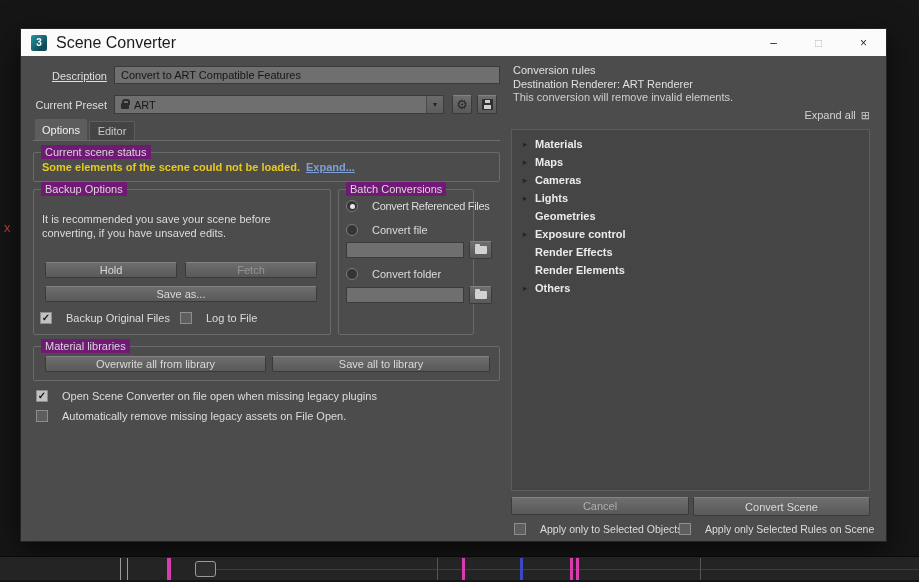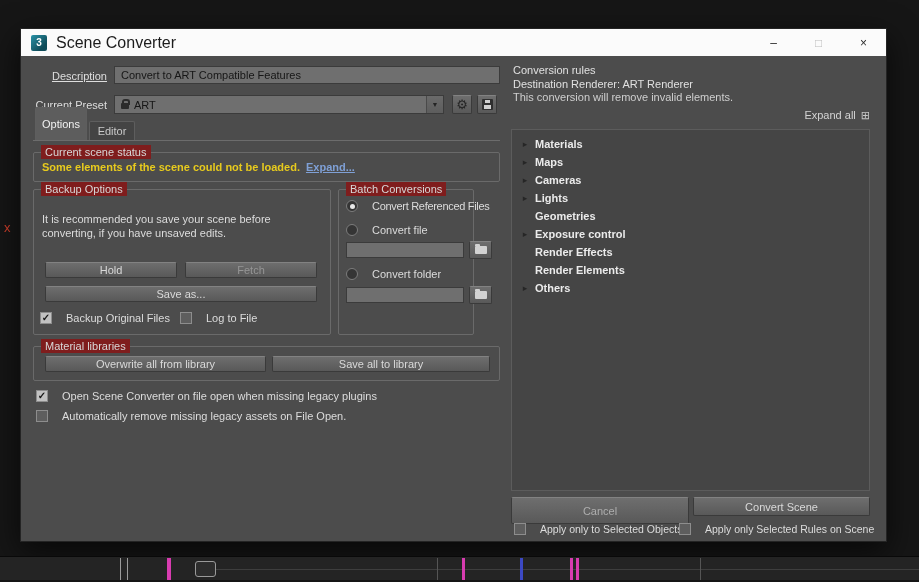--- a/index.html
+++ b/index.html
@@ -36,24 +36,24 @@
   .gear { font-size:13px; color:#262626; line-height:1; }
   .floppy { position:relative; width:11px; height:11px; background:#2f2f2f; border-radius:1px; }
   .floppy::before { content:""; position:absolute; left:3px; top:1px; width:5px; height:3px; background:#cfcfcf; }
   .floppy::after { content:""; position:absolute; left:2px; bottom:1px; width:7px; height:4px; background:#cfcfcf; }
   .folder { position:relative; width:12px; height:8px; background:#d2d2d2; border-radius:1px; }
   .folder::before { content:""; position:absolute; left:0; top:-2px; width:5px; height:2px; background:#d2d2d2; border-radius:1px 1px 0 0; }
 
   .tabstrip { position:absolute; border-bottom:1px solid #6c6c6c; }
   .tab { position:absolute; bottom:0; height:19px; display:flex; align-items:center; justify-content:center;
          background:#444444; color:#c9c9c9; border:1px solid #5e5e5e; border-bottom:none; border-radius:2px 2px 0 0; }
-  .tab.active { height:33px; background:#5d5d5d; color:#f1f1f1;text-align:center; }
+  .tab.active { height:21px; background:#5d5d5d; color:#f1f1f1;text-align:center; }
 
   .group { position:absolute; border:1px solid #6a6a6a; border-radius:2px; }
-  .gtitle { position:absolute; top:-8px; left:7px; background:#7f1d1d; padding:0 4px; color:#d8d8d8; line-height:14px; white-space:nowrap; }
+  .gtitle { position:absolute; top:-8px; left:7px; background:#701a75; padding:0 4px; color:#d8d8d8; line-height:14px; white-space:nowrap; }
   .gnote { position:absolute; line-height:14px; color:#dcdcdc; }
 
   .warn { color:#e7ca1d; font-weight:bold; }
   .link { color:#7fa0d6; font-weight:bold; text-decoration:underline; cursor:pointer; }
 
   .cbrow { position:absolute; display:flex; align-items:center; gap:14px; height:14px; white-space:nowrap; }
   .cb { width:12px; height:12px; background:#5e5e5e; border:1px solid #8d8d8d; display:inline-flex;
         align-items:center; justify-content:center; flex:none; }
   .cb .mark { display:none; font-size:10px; color:#161616; font-weight:bold; line-height:1; }
   .cb.checked { background:#c2c2c2; }
@@ -236,21 +236,21 @@
       <div class="trow">
         <span class="tarrow">▸</span>
         <span class="tlabel">Render Elements</span>
       </div>
       <div class="trow has-arrow">
         <span class="tarrow">▸</span>
         <span class="tlabel">Others</span>
       </div>
     </div>
 
-    <div class="btn dimtext" style="left:490px;top:441px;width:178px;height:27px;">Cancel</div>
+    <div class="btn dimtext" style="left:490px;top:441px;width:178px;height:18px;">Cancel</div>
     <div class="btn" style="left:672px;top:441px;width:177px;height:19px;">Convert Scene</div>
 
     <div class="cbrow" style="left:493px;top:466px;font-size:10.5px;">
       <span class="cb"></span>
       <span>Apply only to Selected Objects</span>
     </div>
     <div class="cbrow" style="left:658px;top:466px;font-size:10.5px;">
       <span class="cb"></span>
       <span>Apply only Selected Rules on Scene</span>
     </div>

